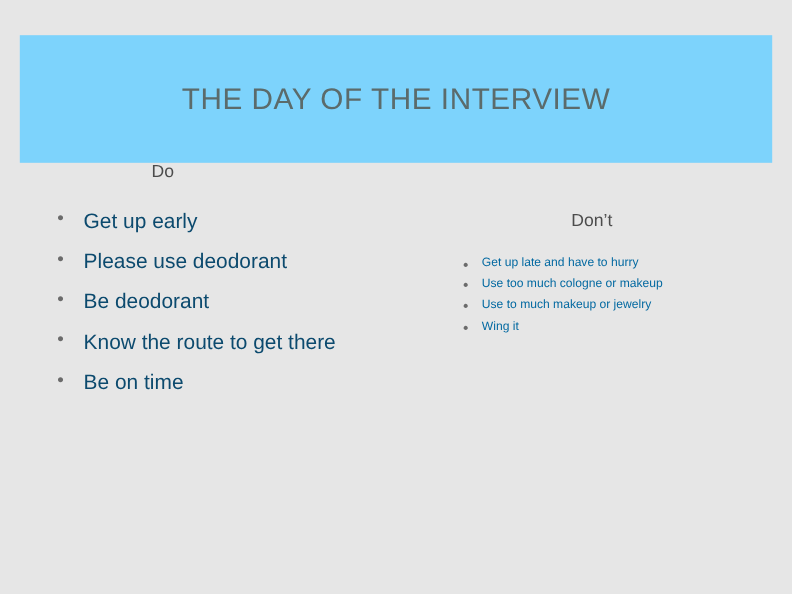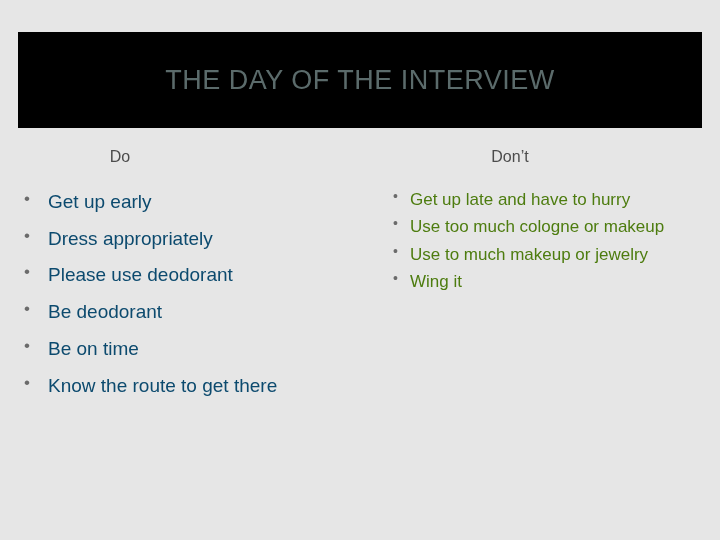--- a/index.html
+++ b/index.html
@@ -17,38 +17,38 @@
     position: relative;
     width: 720px;
     height: 540px;
     box-sizing: border-box;
   }
   .title-band {
     position: absolute;
     left: 18px;
     top: 32px;
     width: 684px;
-    height: 96px;
-    background: #000000;
+    height: 116px;
+    background: #7dd3fc;
     display: flex;
     align-items: center;
     justify-content: center;
   }
   .slide-title {
     font-size: 27px;
     letter-spacing: 0.5px;
     color: #5b6b6b;
     text-transform: uppercase;
     text-align: center;
     font-weight: normal;
     white-space: nowrap;
   }
   .columns {
     position: absolute;
-    left: 8px;
+    left: 36px;
     top: 148px;
     width: 672px;
     display: flex;
   }
   .col {
     box-sizing: border-box;
   }
   .col-left {
     width: 340px;
     padding-left: 14px;
@@ -61,20 +61,21 @@
     text-align: center;
     font-size: 16px;
     color: #4c4c4c;
     margin-bottom: 22px;
   }
   .col-left .col-head {
     padding-right: 130px;
   }
   .col-right .col-head {
     padding-right: 50px;
+    margin-top: 44px;
   }
   ul {
     list-style: none;
     margin: 0;
     padding: 0;
   }
   .col-left li {
     position: relative;
     font-size: 19px;
     color: #0c4a6e;
@@ -85,22 +86,22 @@
   .col-left li::before {
     content: "\2022";
     position: absolute;
     left: 2px;
     top: -1px;
     font-size: 17px;
     color: #6b6b6b;
   }
   .col-right li {
     position: relative;
-    font-size: 17px;
-    color: #4d7c0f;
+    font-size: 11px;
+    color: #0369a1;
     line-height: 1.38;
     padding-left: 20px;
     margin-bottom: 4px;
   }
   .col-right li::before {
     content: "\2022";
     position: absolute;
     left: 3px;
     top: -1px;
     font-size: 14px;
@@ -115,25 +116,24 @@
   <div class="title-band">
     <div class="slide-title">THE DAY OF THE INTERVIEW</div>
   </div>
 
   <div class="columns">
 
     <div class="col col-left">
       <div class="col-head">Do</div>
       <ul>
         <li>Get up early</li>
-        <li>Dress appropriately</li>
         <li>Please use deodorant</li>
         <li>Be deodorant</li>
+        <li>Know the route to get there</li>
         <li>Be on time</li>
-        <li>Know the route to get there</li>
       </ul>
     </div>
 
     <div class="col col-right">
       <div class="col-head">Don’t</div>
       <ul>
         <li>Get up late and have to hurry</li>
         <li>Use too much cologne or makeup</li>
         <li>Use to much makeup or jewelry</li>
         <li>Wing it</li>

